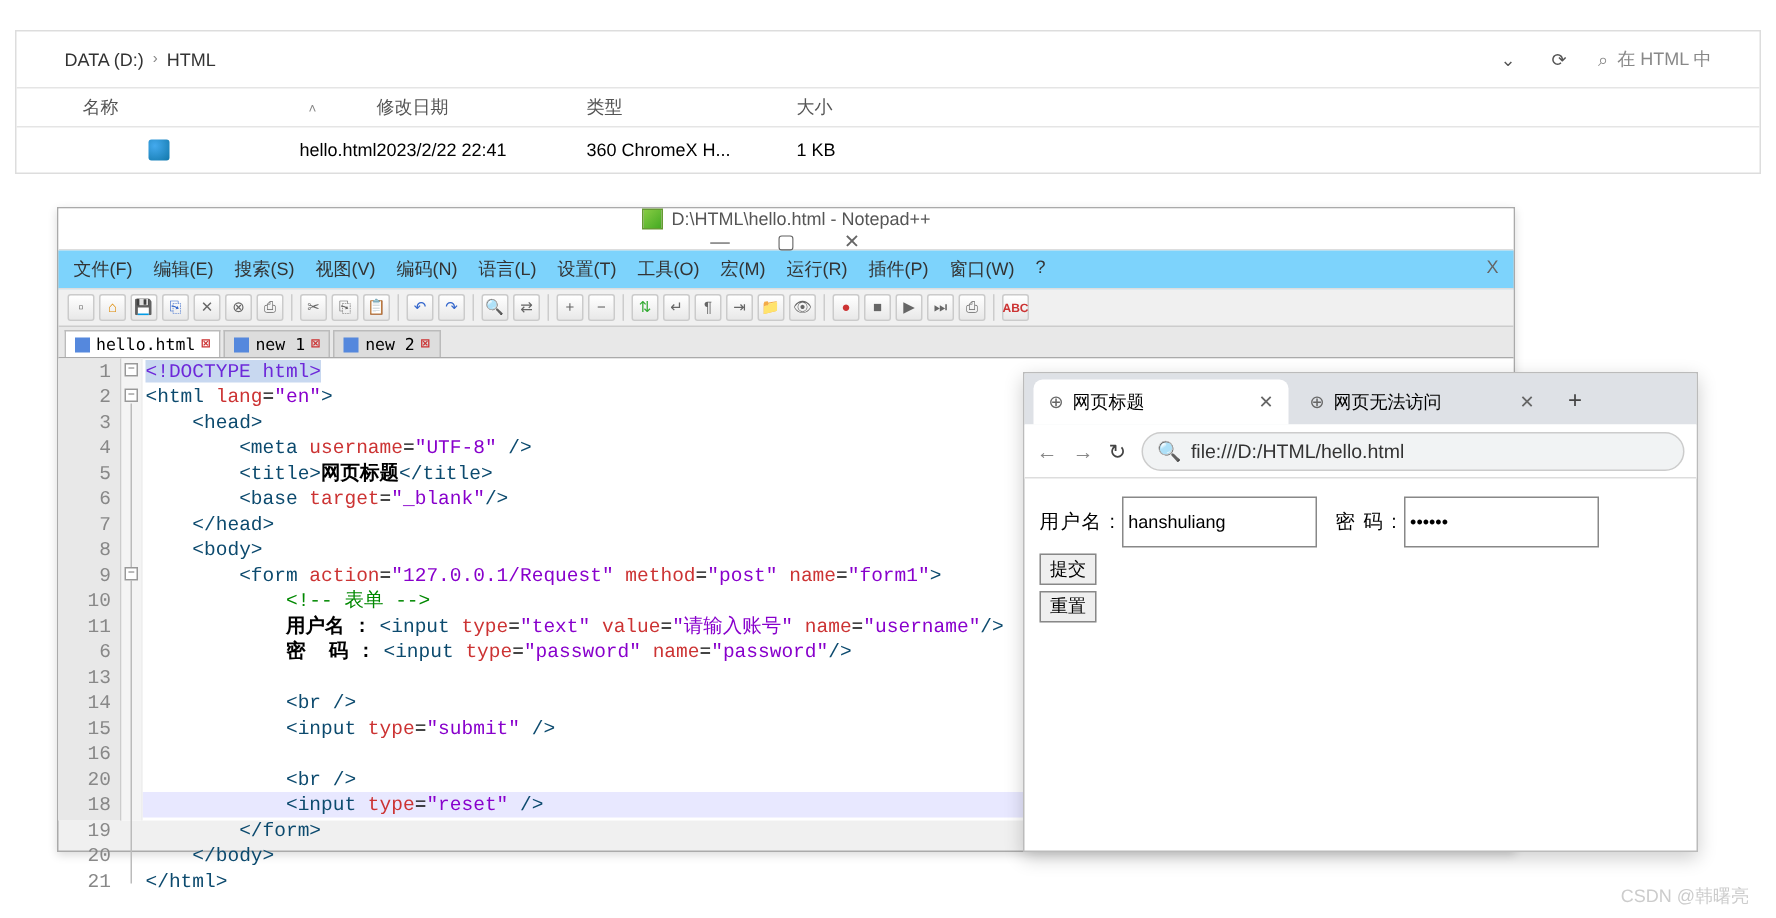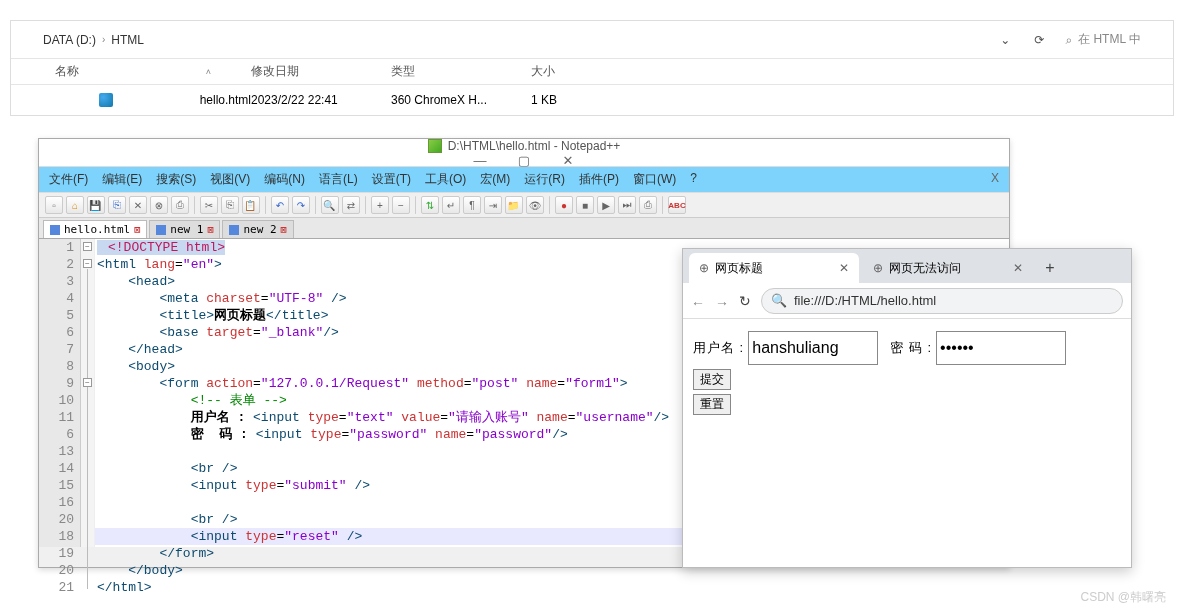--- a/index.html
+++ b/index.html
@@ -51,38 +51,38 @@
 .fold-line { position:absolute; left:6px; width:1px; background:#bbb; }
 .code { flex: 1; }
 .code div { height: 17px; line-height: 17px; white-space: pre; padding-left: 2px; }
 .code .hl { background: #e8e8ff; }
 .sel { background: #c8d8f0; }
 .c-tag { color: #0c4a6e; }
 .c-attr { color: #cc3333; }
 .c-str { color: #8800cc; }
 .c-cmt { color: #008800; }
 .c-txt { color: #000; font-weight: bold; }
-.c-pi { color: #be185d; padding-left: 11px; }
+.c-pi { color: #6d28d9; }
 
 
 .browser { position: absolute; top: 248px; left: 682px; width: 450px; height: 320px; border: 1px solid #bbb; background: #fff; box-shadow: 0 4px 12px rgba(0,0,0,0.2); }
 .br-tabs { display: flex; align-items: center; height: 34px; background: #dee1e6; padding: 4px 6px 0; gap: 4px; }
 .br-tab { display: flex; align-items: center; gap: 6px; height: 30px; padding: 0 10px; background: #fff; border-radius: 6px 6px 0 0; font-size: 12px; min-width: 170px; }
 .br-tab.inactive { background: transparent; }
 .br-tab .globe { color: #666; font-size: 12px; }
 .br-tab .close { margin-left: auto; color: #666; }
 .br-newtab { width: 26px; text-align: center; color: #444; font-size: 16px; }
 .br-addr { display: flex; align-items: center; height: 36px; padding: 0 8px; gap: 10px; border-bottom: 1px solid #ddd; background: #fff; }
 .br-addr .nav-ico { color: #888; font-size: 14px; }
 .br-addr .nav-ico.active { color: #444; }
 .addrbar { flex: 1; display: flex; align-items: center; gap: 6px; height: 26px; border: 1px solid #ccc; border-radius: 14px; padding: 0 10px; background: #f1f3f4; color: #333; font-size: 13px; }
 .br-body { padding: 12px 10px; font-size: 13px; }
 .form-row { display: flex; align-items: center; gap: 4px; margin-bottom: 4px; flex-wrap:wrap; }
 .form-row label { letter-spacing: 1px; }
-.form-row input[type=text], .form-row input[type=password] { border: 1px solid #888; height: 20px; padding: 16px 3px; font-size: 16px; width: 130px; }
+.form-row input[type=text], .form-row input[type=password] { border: 1px solid #888; height: 20px; padding: 16px 3px; font-size: 12px; width: 130px; }
 .form-row input.pw { width: 130px; }
 .btn-row input { border: 1px solid #888; background: #efefef; padding: 1px 6px; font-size: 12px; margin-bottom: 4px; display:block; }
 
 .watermark { position: absolute; bottom: 6px; right: 18px; color: #ccc; font-size: 12px; }
 </style>
 </head>
 <body>
 
 <div class="explorer">
   <div class="explorer-path">
@@ -229,21 +229,21 @@
     <div class="fold-col">
       <div class="fold-box" style="top:3px;">−</div>
       <div class="fold-box" style="top:20px;">−</div>
       <div class="fold-line" style="top:30px;height:320px;"></div>
       <div class="fold-box" style="top:139px;">−</div>
     </div>
     <div class="code">
       <div><span class="c-pi sel">&lt;!DOCTYPE html&gt;</span></div>
       <div><span class="c-tag">&lt;html </span><span class="c-attr">lang</span><span>=</span><span class="c-str">"en"</span><span class="c-tag">&gt;</span></div>
       <div>    <span class="c-tag">&lt;head&gt;</span></div>
-      <div>        <span class="c-tag">&lt;meta </span><span class="c-attr">charset</span><span>=</span><span class="c-str">"UTF-8"</span><span class="c-tag"> /&gt;</span></div>
+      <div>        <span class="c-tag">&lt;meta </span><span class="c-attr">username</span><span>=</span><span class="c-str">"UTF-8"</span><span class="c-tag"> /&gt;</span></div>
       <div>        <span class="c-tag">&lt;title&gt;</span><span class="c-txt">网页标题</span><span class="c-tag">&lt;/title&gt;</span></div>
       <div>        <span class="c-tag">&lt;base </span><span class="c-attr">target</span><span>=</span><span class="c-str">"_blank"</span><span class="c-tag">/&gt;</span></div>
       <div>    <span class="c-tag">&lt;/head&gt;</span></div>
       <div>    <span class="c-tag">&lt;body&gt;</span></div>
       <div>        <span class="c-tag">&lt;form </span><span class="c-attr">action</span><span>=</span><span class="c-str">"127.0.0.1/Request"</span><span class="c-attr"> method</span><span>=</span><span class="c-str">"post"</span><span class="c-attr"> name</span><span>=</span><span class="c-str">"form1"</span><span class="c-tag">&gt;</span></div>
       <div>            <span class="c-cmt">&lt;!-- 表单 --&gt;</span></div>
       <div>            <span class="c-txt">用户名 : </span><span class="c-tag">&lt;input </span><span class="c-attr">type</span><span>=</span><span class="c-str">"text"</span><span class="c-attr"> value</span><span>=</span><span class="c-str">"请输入账号"</span><span class="c-attr"> name</span><span>=</span><span class="c-str">"username"</span><span class="c-tag">/&gt;</span></div>
       <div>            <span class="c-txt">密  码 : </span><span class="c-tag">&lt;input </span><span class="c-attr">type</span><span>=</span><span class="c-str">"password"</span><span class="c-attr"> name</span><span>=</span><span class="c-str">"password"</span><span class="c-tag">/&gt;</span></div>
       <div></div>
       <div>            <span class="c-tag">&lt;br /&gt;</span></div>

